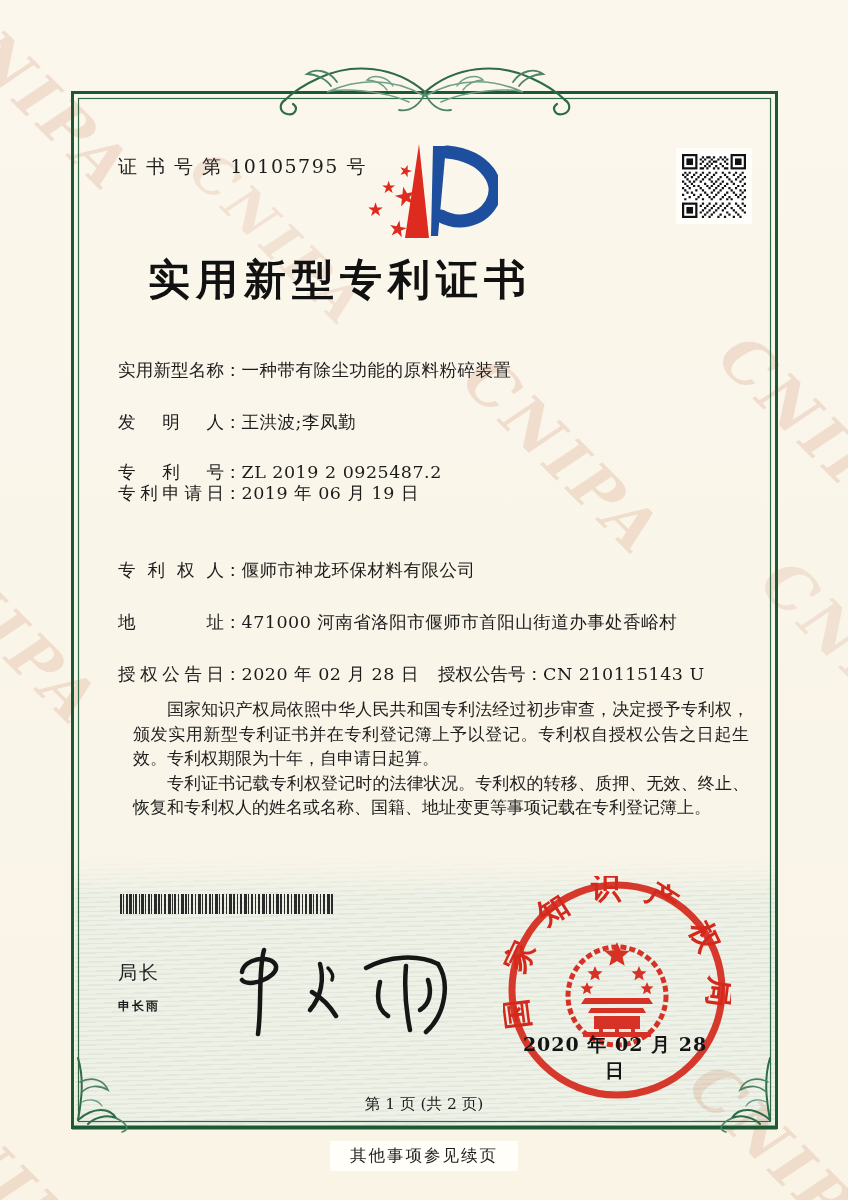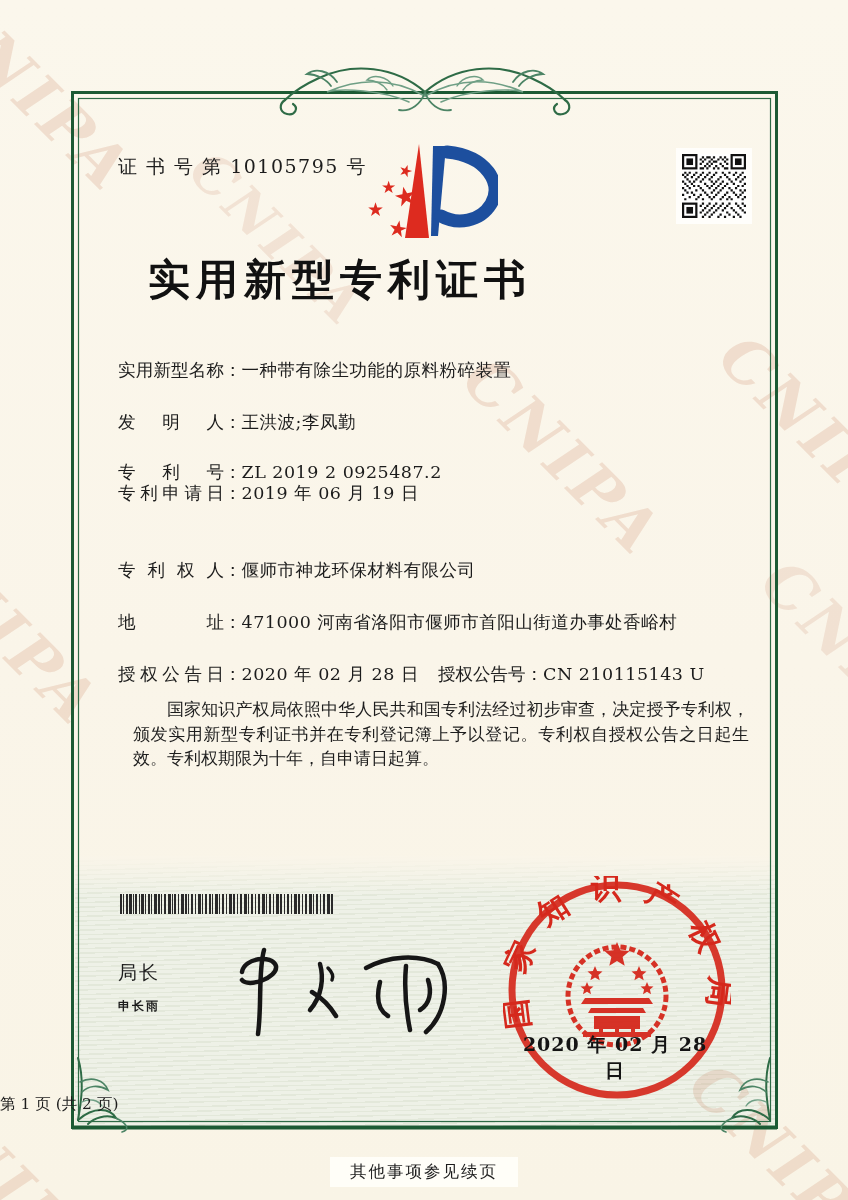--- a/index.html
+++ b/index.html
@@ -52,23 +52,23 @@
   .bodytext p{margin:0;text-indent:2em;}
   .barcode{position:absolute;left:120px;top:894px;}
   .sig-role{position:absolute;left:118px;top:960px;font-size:19px;letter-spacing:2px;
             font-family:Liberation Serif, serif;}
   .sig-name{position:absolute;left:118px;top:998px;font-size:12px;letter-spacing:2px;
             font-family:"DejaVu Sans","Liberation Sans",sans-serif;font-weight:bold;}
   .signature{position:absolute;left:228px;top:938px;}
   .seal{position:absolute;left:503px;top:876px;}
   .seal-date{position:absolute;left:515px;top:1032px;width:200px;text-align:center;
              font-size:19px;font-weight:700;letter-spacing:1px;color:#141414;}
-  .pagenum{position:absolute;left:0;top:1094px;width:848px;font-size:15.5px;}
+  .pagenum{position:absolute;left:0;top:1094px;width:848px;text-align:center;font-size:15.5px;}
   .contnote{position:absolute;left:50%;top:1141px;transform:translateX(-50%);
-            background:#fffef8;padding:4px 20px;font-size:16.5px;letter-spacing:2px;margin-top:16px;}
+            background:#fffef8;padding:4px 20px;font-size:16.5px;letter-spacing:2px;}
 </style>
 </head>
 <body>
 
 <div class="page">
 
   <span class="wm wm-a">CNIPA</span>
   <span class="wm wm-b">CNIPA</span>
   <span class="wm wm-c">CNIPA</span>
   <span class="wm wm-d">CNIPA</span>
@@ -194,20 +194,21 @@
       <div class="frow" style="top:662px;width:620px">
         <span class="flabel">授权公告日</span><span class="fcolon">：</span><span class="fvalue">2020 年 02 月 28 日</span>
         <span class="grant2">
           <span>授权公告号</span><span>：</span><span class="fvalue">CN 210115143 U</span>
         </span>
       </div>
     </div>
 
     <div class="bodytext">
       <p>国家知识产权局依照中华人民共和国专利法经过初步审查，决定授予专利权，颁发实用新型专利证书并在专利登记簿上予以登记。专利权自授权公告之日起生效。专利权期限为十年，自申请日起算。</p>
+      <p>专利证书记载专利权登记时的法律状况。专利权的转移、质押、无效、终止、恢复和专利权人的姓名或名称、国籍、地址变更等事项记载在专利登记簿上。</p>
     </div>
 
     <svg class="barcode" width="214" height="20" viewBox="0 0 214 20">
       <g fill="#2a2a2a">
         <path d="M0 0h2v20H0z M3 0h1v20H3z M6 0h2v20H6z M9 0h3v20H9z M13 0h1v20h-1z M15 0h2v20h-2z
                  M19 0h1v20h-1z M21 0h3v20h-3z M25 0h1v20h-1z M28 0h2v20h-2z M31 0h1v20h-1z M34 0h3v20h-3z
                  M38 0h2v20h-2z M41 0h1v20h-1z M44 0h2v20h-2z M48 0h3v20h-3z M52 0h1v20h-1z M54 0h2v20h-2z
                  M58 0h1v20h-1z M61 0h3v20h-3z M65 0h2v20h-2z M68 0h1v20h-1z M71 0h2v20h-2z M75 0h1v20h-1z
                  M78 0h3v20h-3z M82 0h1v20h-1z M85 0h2v20h-2z M89 0h2v20h-2z M92 0h1v20h-1z M95 0h3v20h-3z
                  M99 0h1v20h-1z M102 0h2v20h-2z M106 0h1v20h-1z M109 0h3v20h-3z M113 0h2v20h-2z M117 0h1v20h-1z

